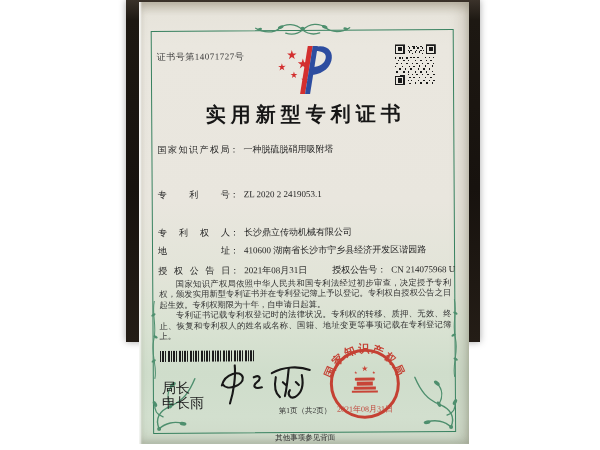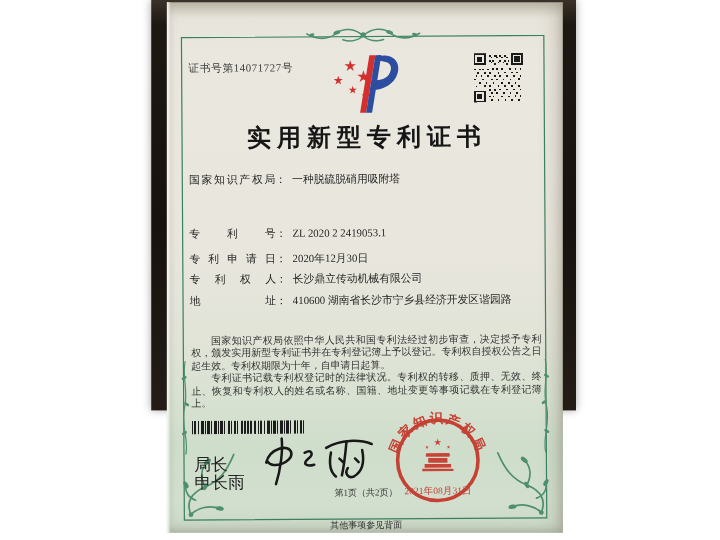--- a/index.html
+++ b/index.html
@@ -196,28 +196,31 @@
       </div>
 
       <div class="title">实用新型专利证书</div>
 
       <div class="field f0">
         <span class="flabel">国家知识产权局</span><span>：</span><span class="fvalue">一种脱硫脱硝用吸附塔</span>
       </div>
       <div class="field f2">
         <span class="flabel">专利号</span><span>：</span><span class="fvalue">ZL 2020 2 2419053.1</span>
       </div>
-      <div class="field f3">
-        <span class="flabel">专利申请日</span><span>：</span><span class="fvalue">2020年12月30日</span>
-      </div>
       <div class="field f4">
         <span class="flabel">专利权人</span><span>：</span><span class="fvalue">长沙鼎立传动机械有限公司</span>
       </div>
       <div class="field f5">
         <span class="flabel">地址</span><span>：</span><span class="fvalue">410600 湖南省长沙市宁乡县经济开发区谐园路</span>
+      </div>
+      <div class="field f6">
+        <span class="flabel">授权公告日</span><span>：</span><span class="fvalue">2021年08月31日</span>
+        <span class="grant-no">
+          <span class="flabel">授权公告号</span><span>：</span><span class="fvalue">CN 214075968 U</span>
+        </span>
       </div>
 
       <div class="paras">
         <p>国家知识产权局依照中华人民共和国专利法经过初步审查，决定授予专利权，颁发实用新型专利证书并在专利登记簿上予以登记。专利权自授权公告之日起生效。专利权期限为十年，自申请日起算。</p>
         <p>专利证书记载专利权登记时的法律状况。专利权的转移、质押、无效、终止、恢复和专利权人的姓名或名称、国籍、地址变更等事项记载在专利登记簿上。</p>
       </div>
 
       <div class="barcode"></div>
       <div class="director">
         <div>局长</div>

